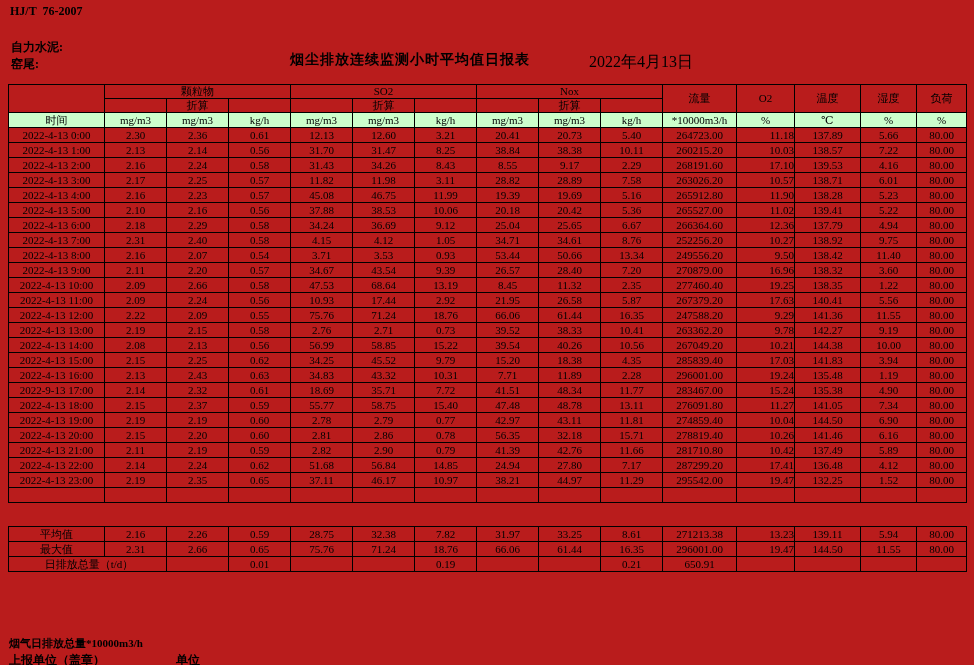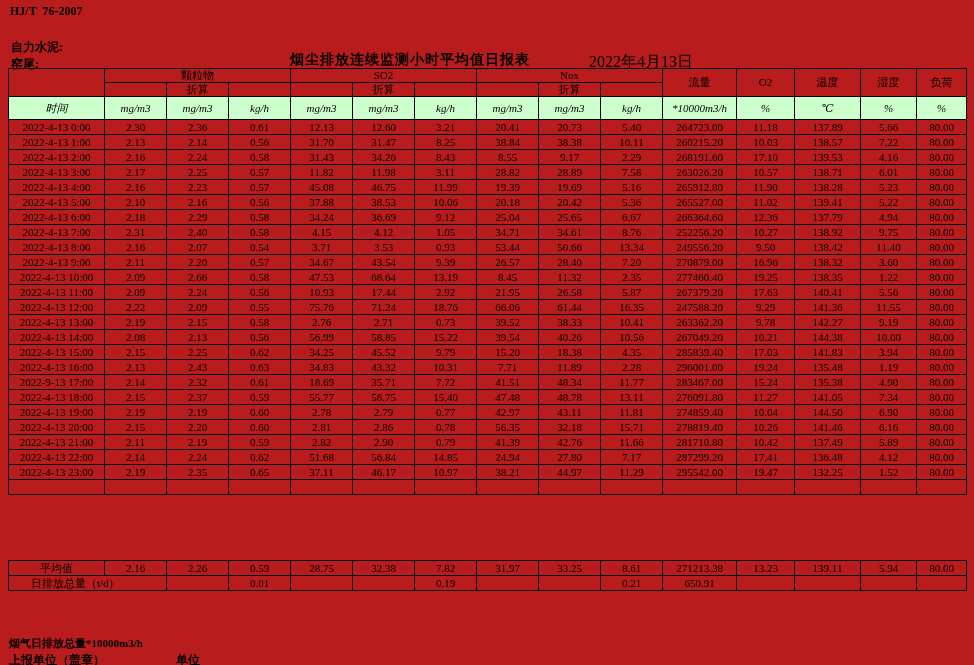--- a/index.html
+++ b/index.html
@@ -12,34 +12,34 @@
   .page { position:relative; width:974px; height:665px; background:#b91c1c; }
 
   .doc-code  { position:absolute; left:10px; top:4px;  font-size:12px; font-weight:bold; white-space:pre; }
   .title     { position:absolute; left:290px; top:19px; width:380px; text-align:left;
                font-size:14px; font-weight:bold; letter-spacing:1px;margin-top:32px; }
   .company   { position:absolute; left:11px; top:39px; font-size:12px; font-weight:bold; }
   .station   { position:absolute; left:11px; top:56px; font-size:12px; font-weight:bold; }
   .date      { position:absolute; left:589px; top:52px; font-size:16px; }
 
   table { position:absolute; left:8px; border-collapse:collapse; table-layout:fixed; }
-  #main-table    { top:68px; }
-  #summary-table { top:560px; }
+  #main-table    { top:84px; }
+  #summary-table { top:526px; }
 
   td {
     border:1px solid #000;
     font-size:11px; height:15px; line-height:13px;
     text-align:center; vertical-align:middle;
     padding:0; overflow:hidden; white-space:nowrap;
   }
   tr.h1 td, tr.h2 td { height:12px; }
-  tr.green td { background:#ccffcc; height:23px;font-style:italic; }
-  td.o2 { vertical-align:bottom; }
+  tr.green td { background:#ccffcc; height:15px; }
+  td.o2 { vertical-align:bottom;text-align:right; }
   td.rowlabel { }
-  td.left { text-align:left; padding-left:22px; }
+  td.left { text-align:center; padding-left:3px; }
 
   .flue        { position:absolute; left:9px;   top:636px; font-size:11px; font-weight:bold; }
   .report-unit { position:absolute; left:9px;   top:652px; font-size:12px; font-weight:bold; }
   .unit        { position:absolute; left:176px; top:652px; font-size:12px; font-weight:bold; }
 </style>
 </head>
 <body>
 
 <div class="page">
 
@@ -567,20 +567,37 @@
           <td>31.97</td>
           <td>33.25</td>
           <td>8.61</td>
           <td>271213.38</td>
           <td class="o2">13.23</td>
           <td>139.11</td>
           <td>5.94</td>
           <td>80.00</td>
         </tr>
         <tr>
+          <td class="rowlabel">最大值</td>
+          <td>2.31</td>
+          <td>2.66</td>
+          <td>0.65</td>
+          <td>75.76</td>
+          <td>71.24</td>
+          <td>18.76</td>
+          <td>66.06</td>
+          <td>61.44</td>
+          <td>16.35</td>
+          <td>296001.00</td>
+          <td class="o2">19.47</td>
+          <td>144.50</td>
+          <td>11.55</td>
+          <td>80.00</td>
+        </tr>
+        <tr>
           <td colspan="2" class="rowlabel left">日排放总量（t/d）</td>
           <td></td>
           <td>0.01</td>
           <td></td>
           <td></td>
           <td>0.19</td>
           <td></td>
           <td></td>
           <td>0.21</td>
           <td>650.91</td>

